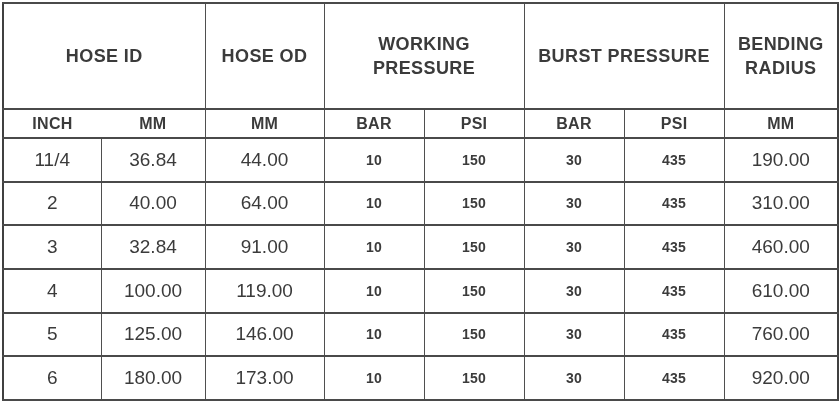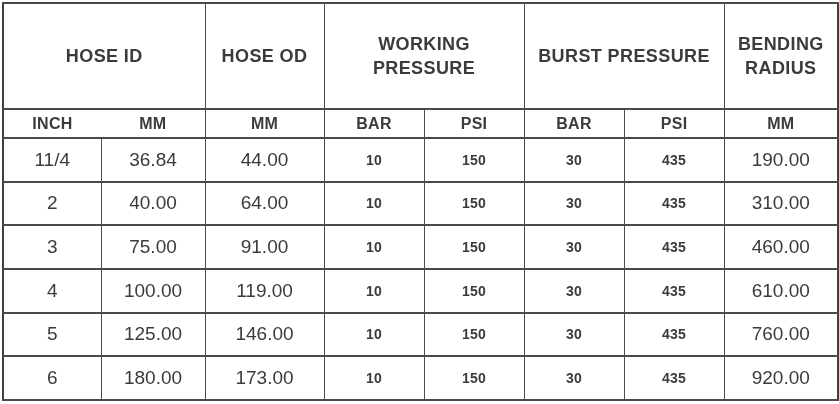--- a/index.html
+++ b/index.html
@@ -114,21 +114,21 @@
         <td>40.00</td>
         <td>64.00</td>
         <td class="bold-val">10</td>
         <td class="bold-val">150</td>
         <td class="bold-val">30</td>
         <td class="bold-val">435</td>
         <td>310.00</td>
       </tr>
       <tr class="data-row">
         <td>3</td>
-        <td>75.00</td>
+        <td>32.84</td>
         <td>91.00</td>
         <td class="bold-val">10</td>
         <td class="bold-val">150</td>
         <td class="bold-val">30</td>
         <td class="bold-val">435</td>
         <td>460.00</td>
       </tr>
       <tr class="data-row">
         <td>4</td>
         <td>100.00</td>

